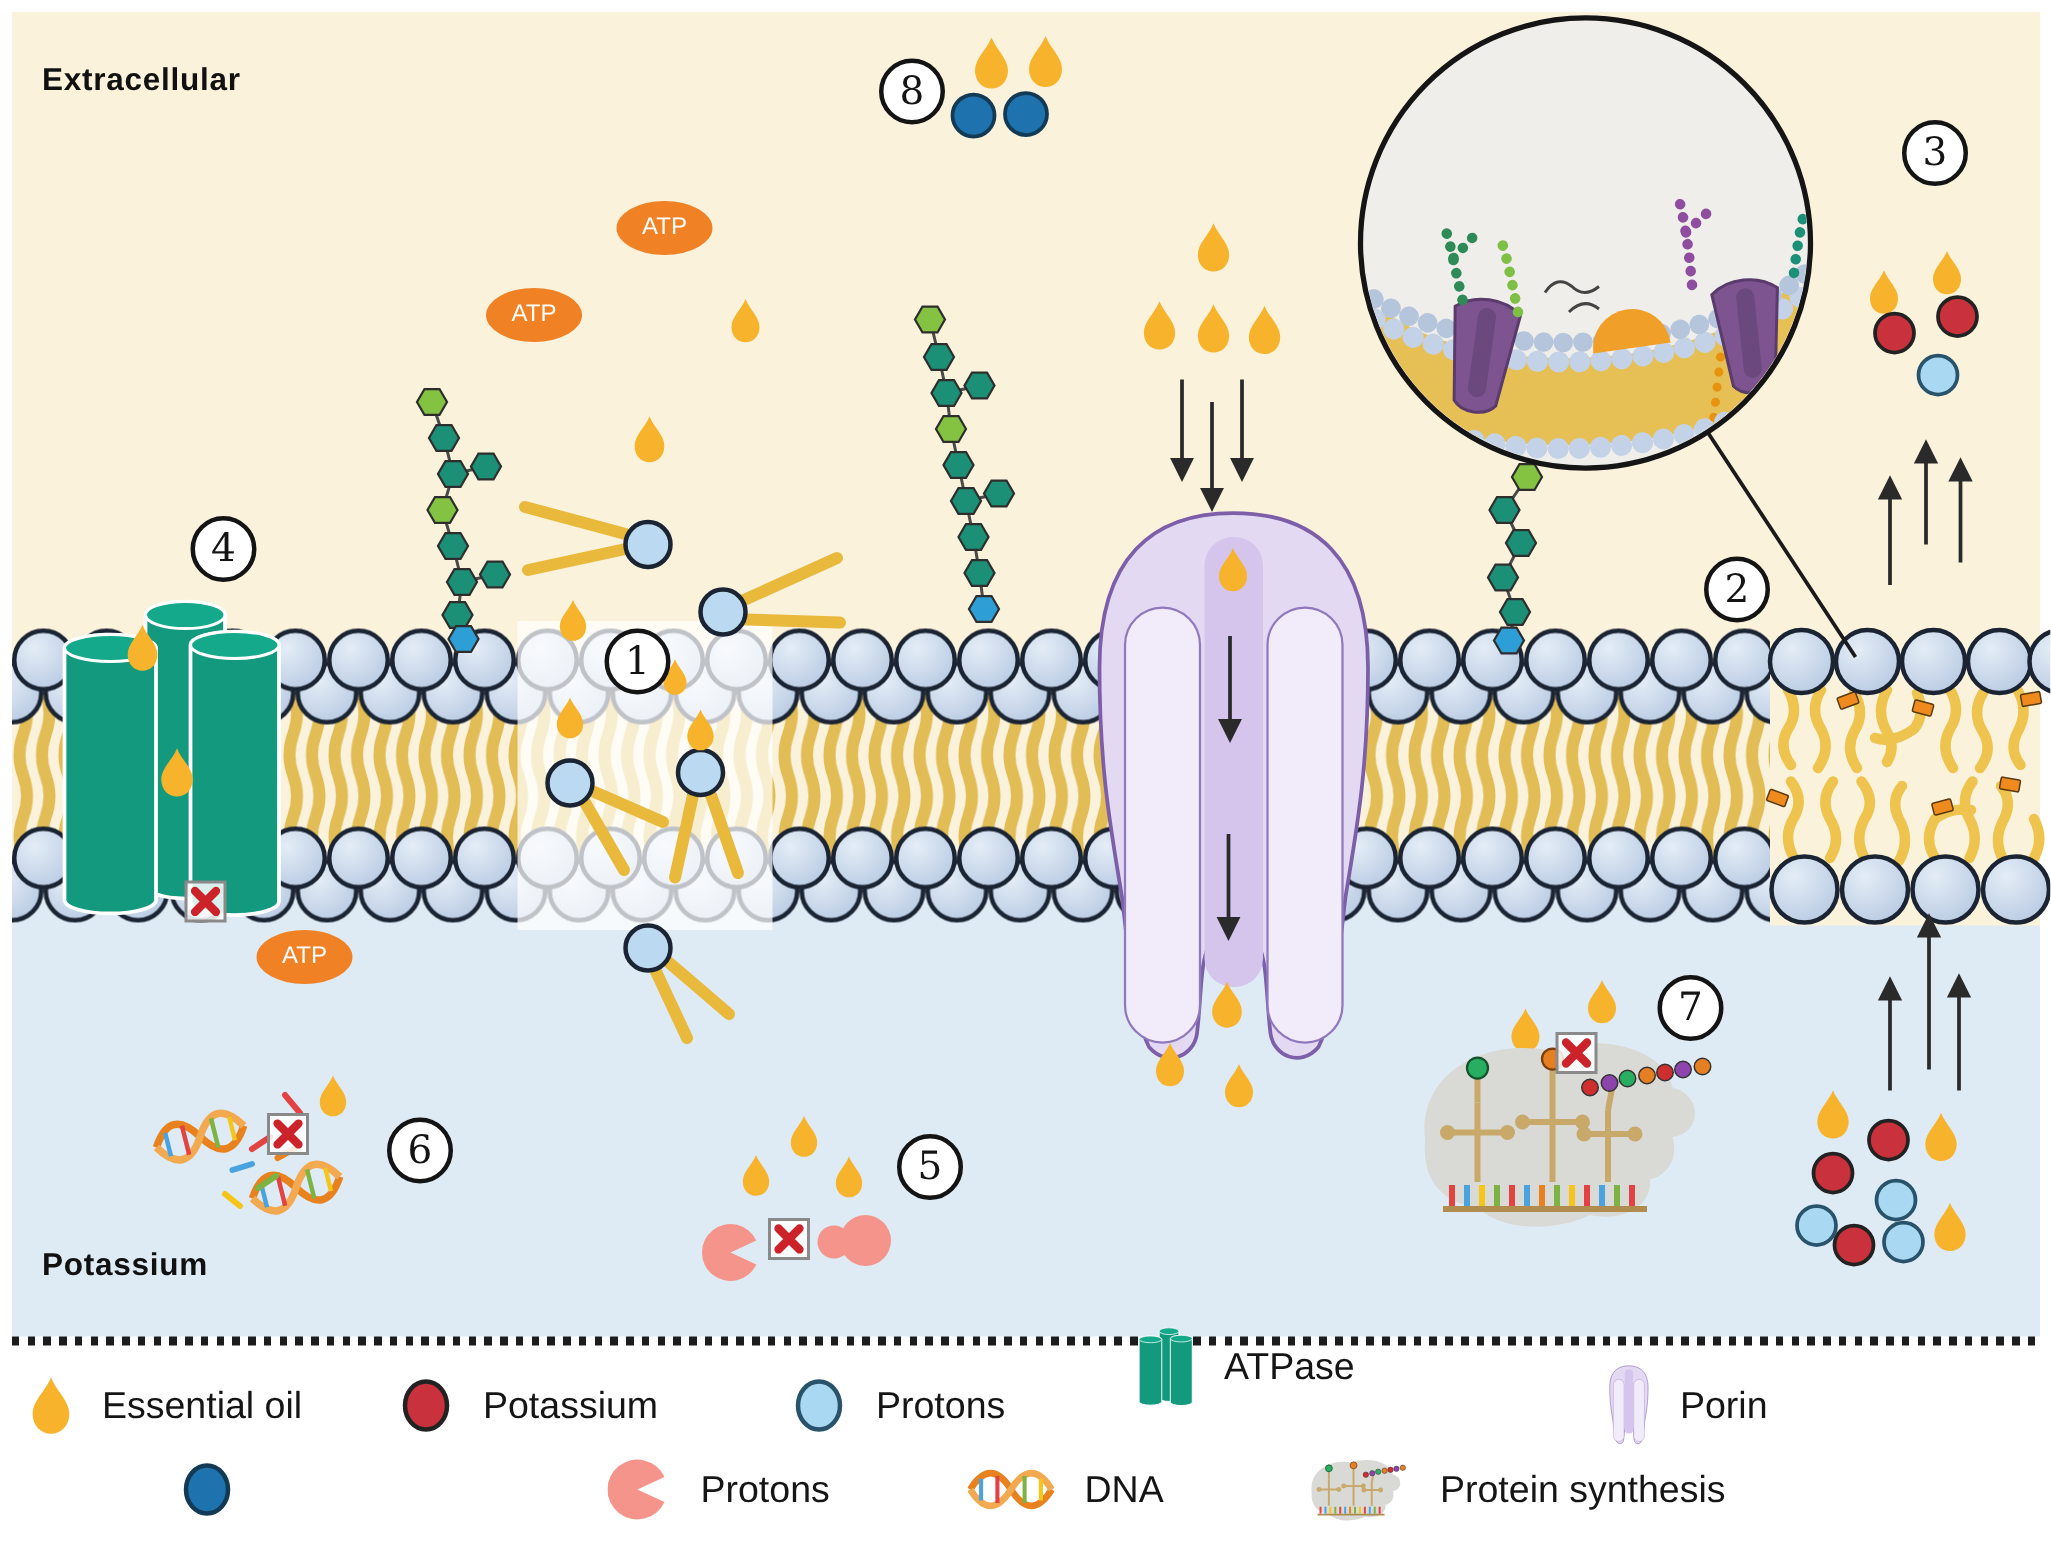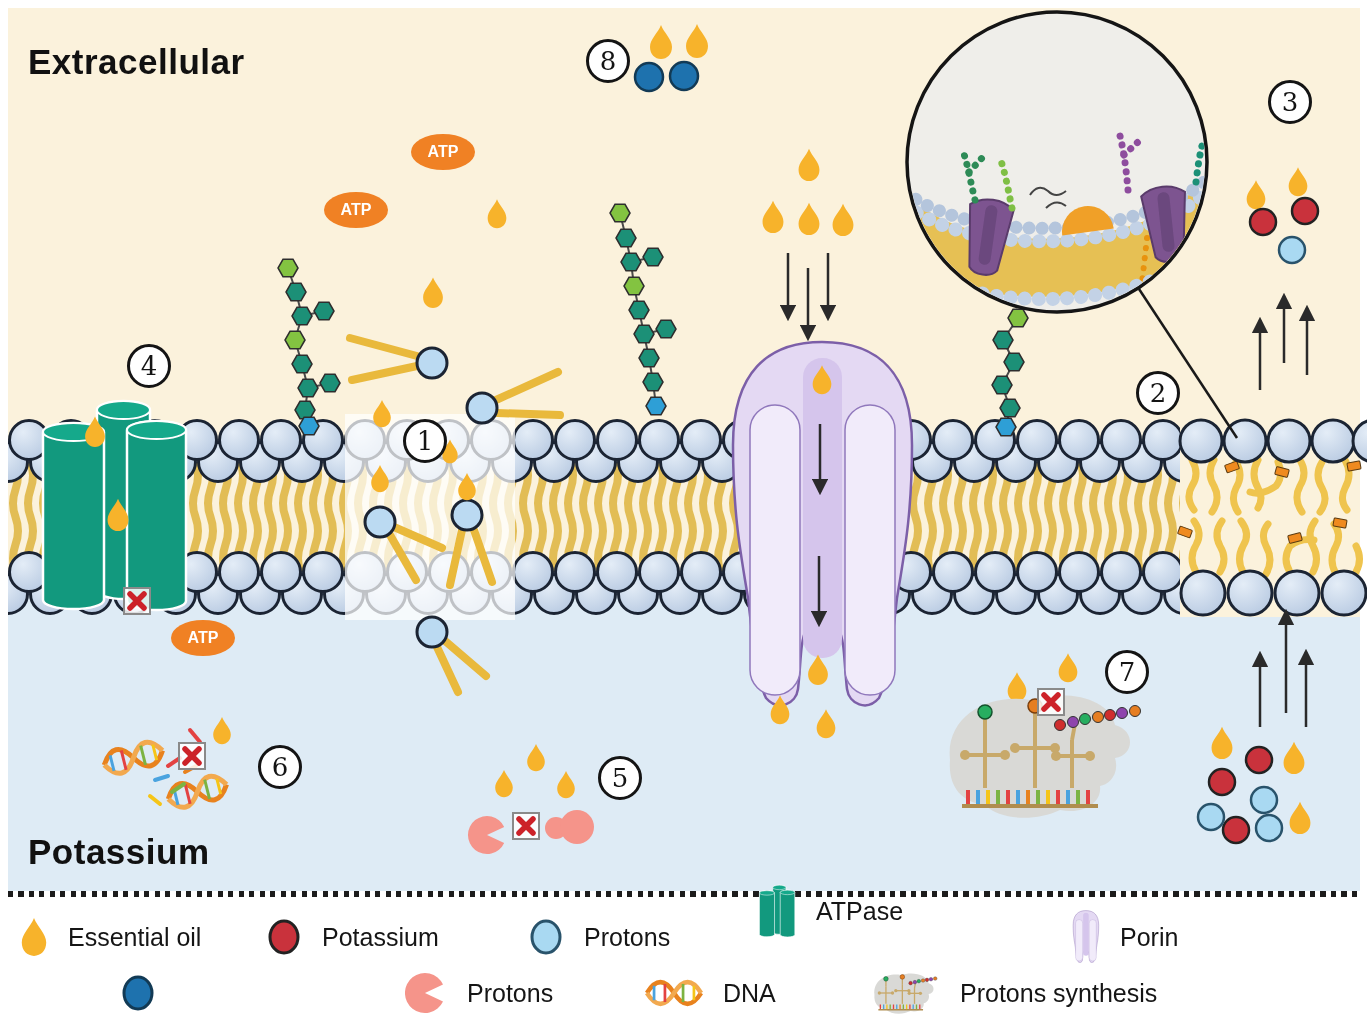--- a/index.html
+++ b/index.html
@@ -1,21 +1,21 @@
 <!DOCTYPE html>
 <html><head>
 <meta charset="utf-8">
 <style>
   html,body{margin:0;padding:0;background:#ffffff;}
   .canvas{position:relative;width:1367px;height:1027px;background:#ffffff;overflow:hidden;
           font-family:"Liberation Sans",sans-serif;}
   .art{position:absolute;left:0;top:0;}
-  .region-label{position:absolute;font-weight:bold;font-size:35px;color:#111;letter-spacing:.5px;}
+  .region-label{position:absolute;font-weight:bold;font-size:21px;color:#111;letter-spacing:.5px;}
   .atp-badge{position:absolute;width:64px;height:36px;background:#F08124;border-radius:50%;
-             color:#fff;font-weight:bold;font-size:16px;display:flex;align-items:center;justify-content:center;}
+             color:#fff;font-weight:normal;font-size:16px;display:flex;align-items:center;justify-content:center;}
   .marker{position:absolute;width:44px;height:44px;box-sizing:border-box;background:#fff;
           border:3.5px solid #141414;border-radius:50%;display:flex;align-items:center;justify-content:center;
           font-family:"DejaVu Serif",serif;font-size:26px;color:#141414;}
   .legend-item{position:absolute;display:flex;align-items:center;gap:20px;height:52px;}
   .legend-item .lbl{font-size:25px;color:#151515;}
   .dotline{position:absolute;left:8px;right:7px;top:891px;height:6px;
            background:repeating-linear-gradient(90deg,#1c1c1c 0 5px,transparent 5px 10.5px);}
 </style>
 </head>
 <body>
@@ -471,17 +471,17 @@
   <div class="legend-item" style="left:645px;top:967px">
     <svg width="58" height="34" viewBox="0 0 64 36">
           <use href="#helixG"></use>
         </svg>
     <span class="lbl">DNA</span>
   </div>
   <div class="legend-item" style="left:868px;top:967px">
     <svg width="72" height="46" viewBox="940 685 200 140">
           <use href="#psG"></use>
         </svg>
-    <span class="lbl">Protons synthesis</span>
+    <span class="lbl">Protein synthesis</span>
   </div>
 </div>
 
 </div>
 
 </body></html>

